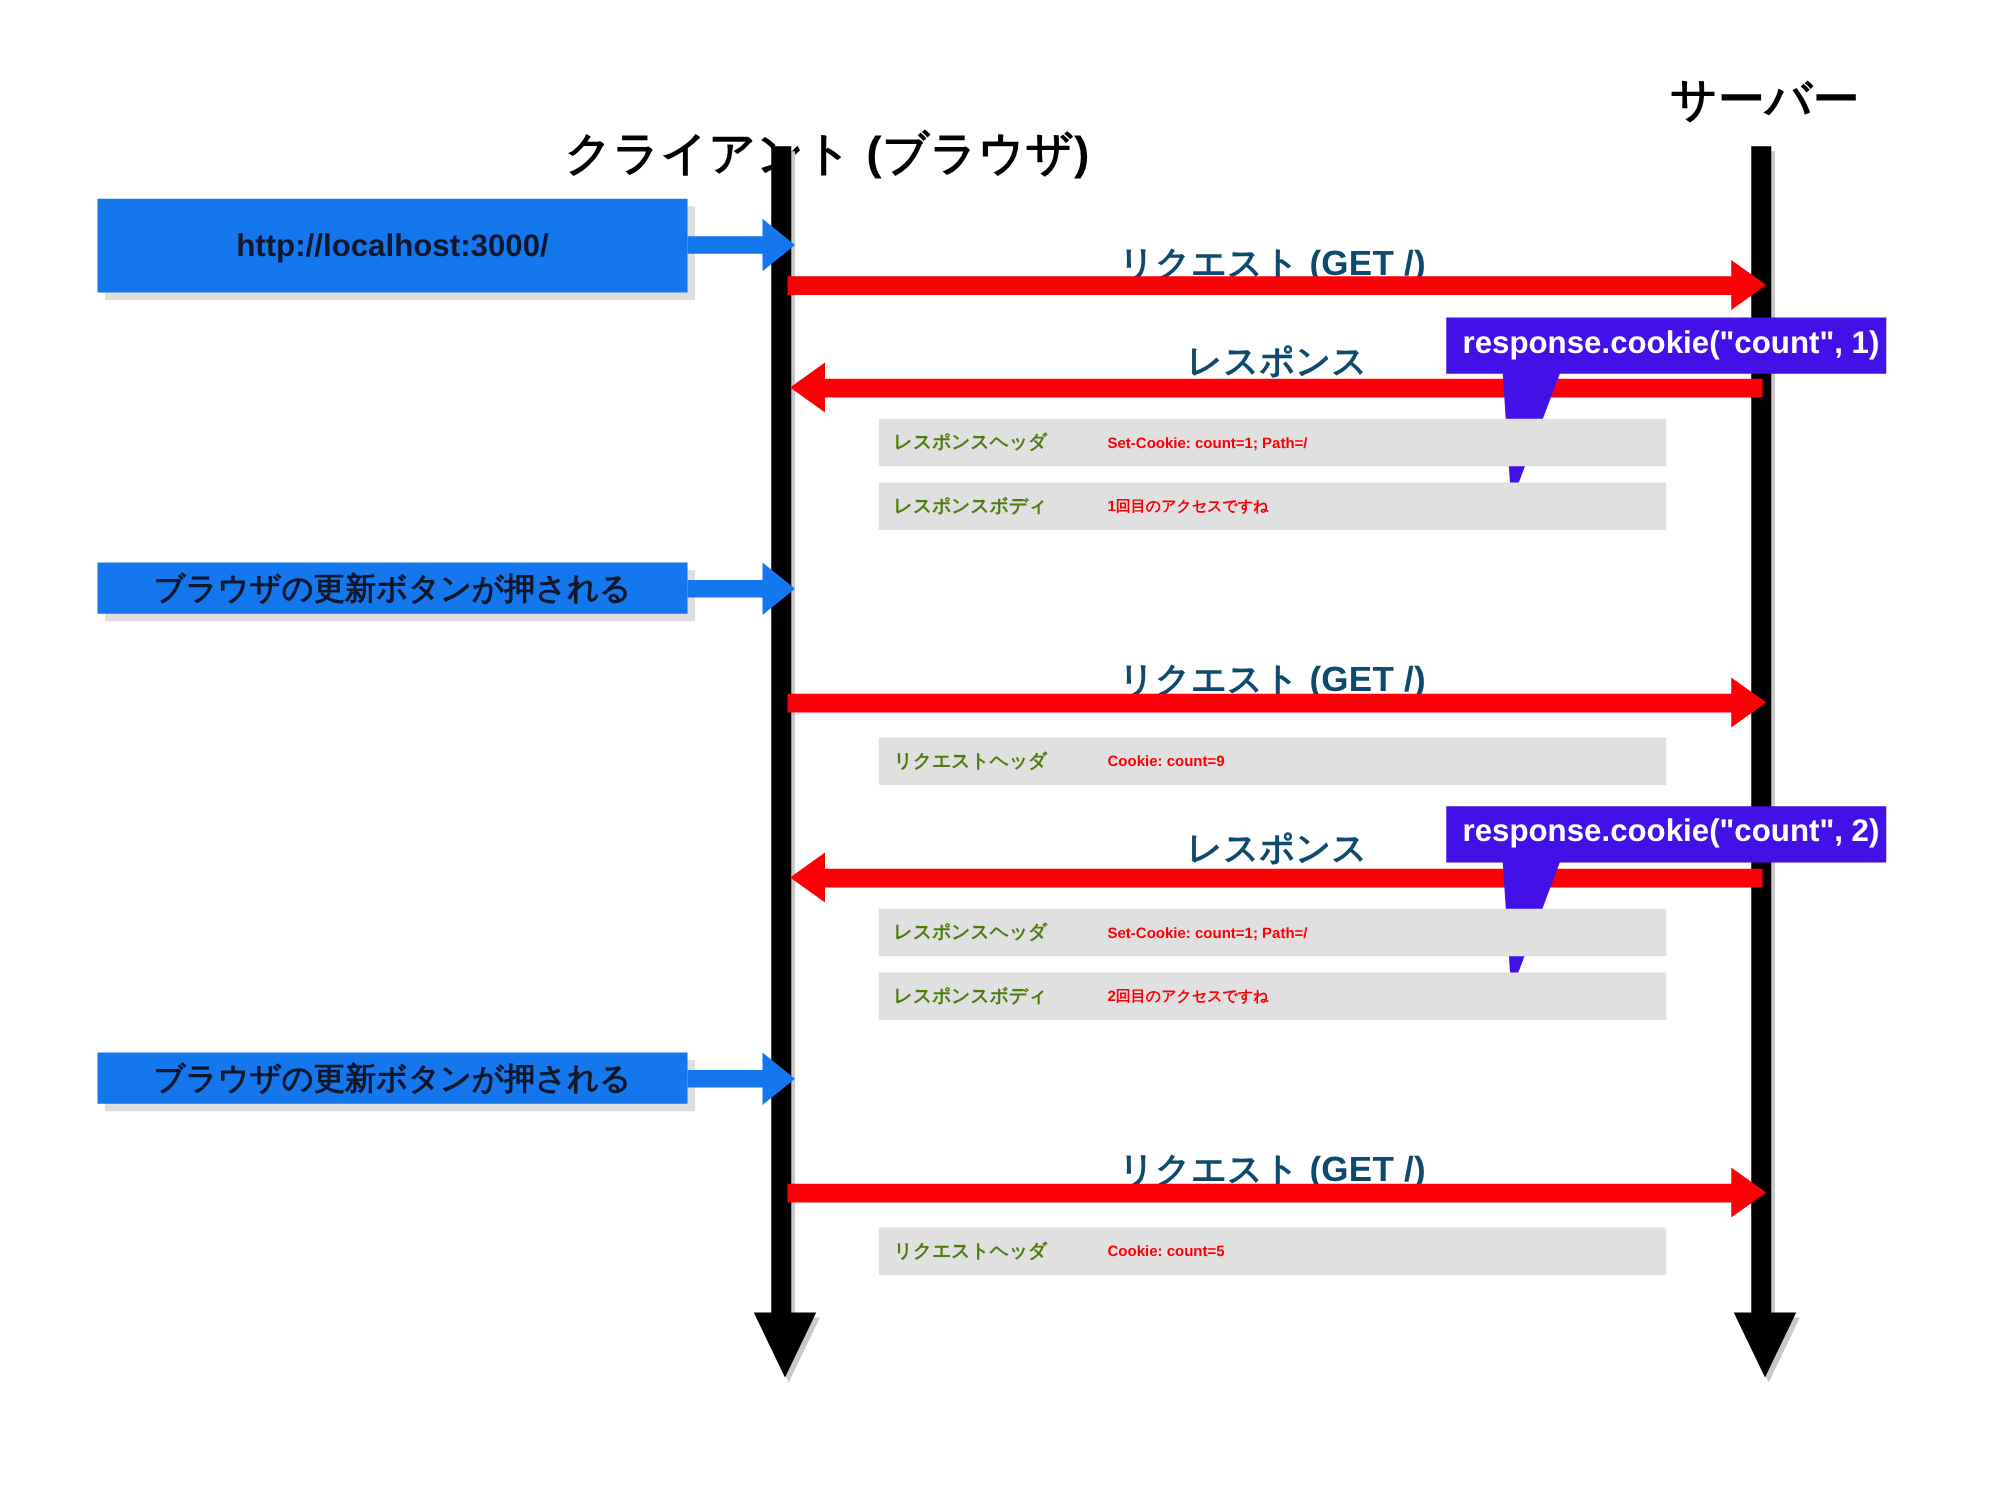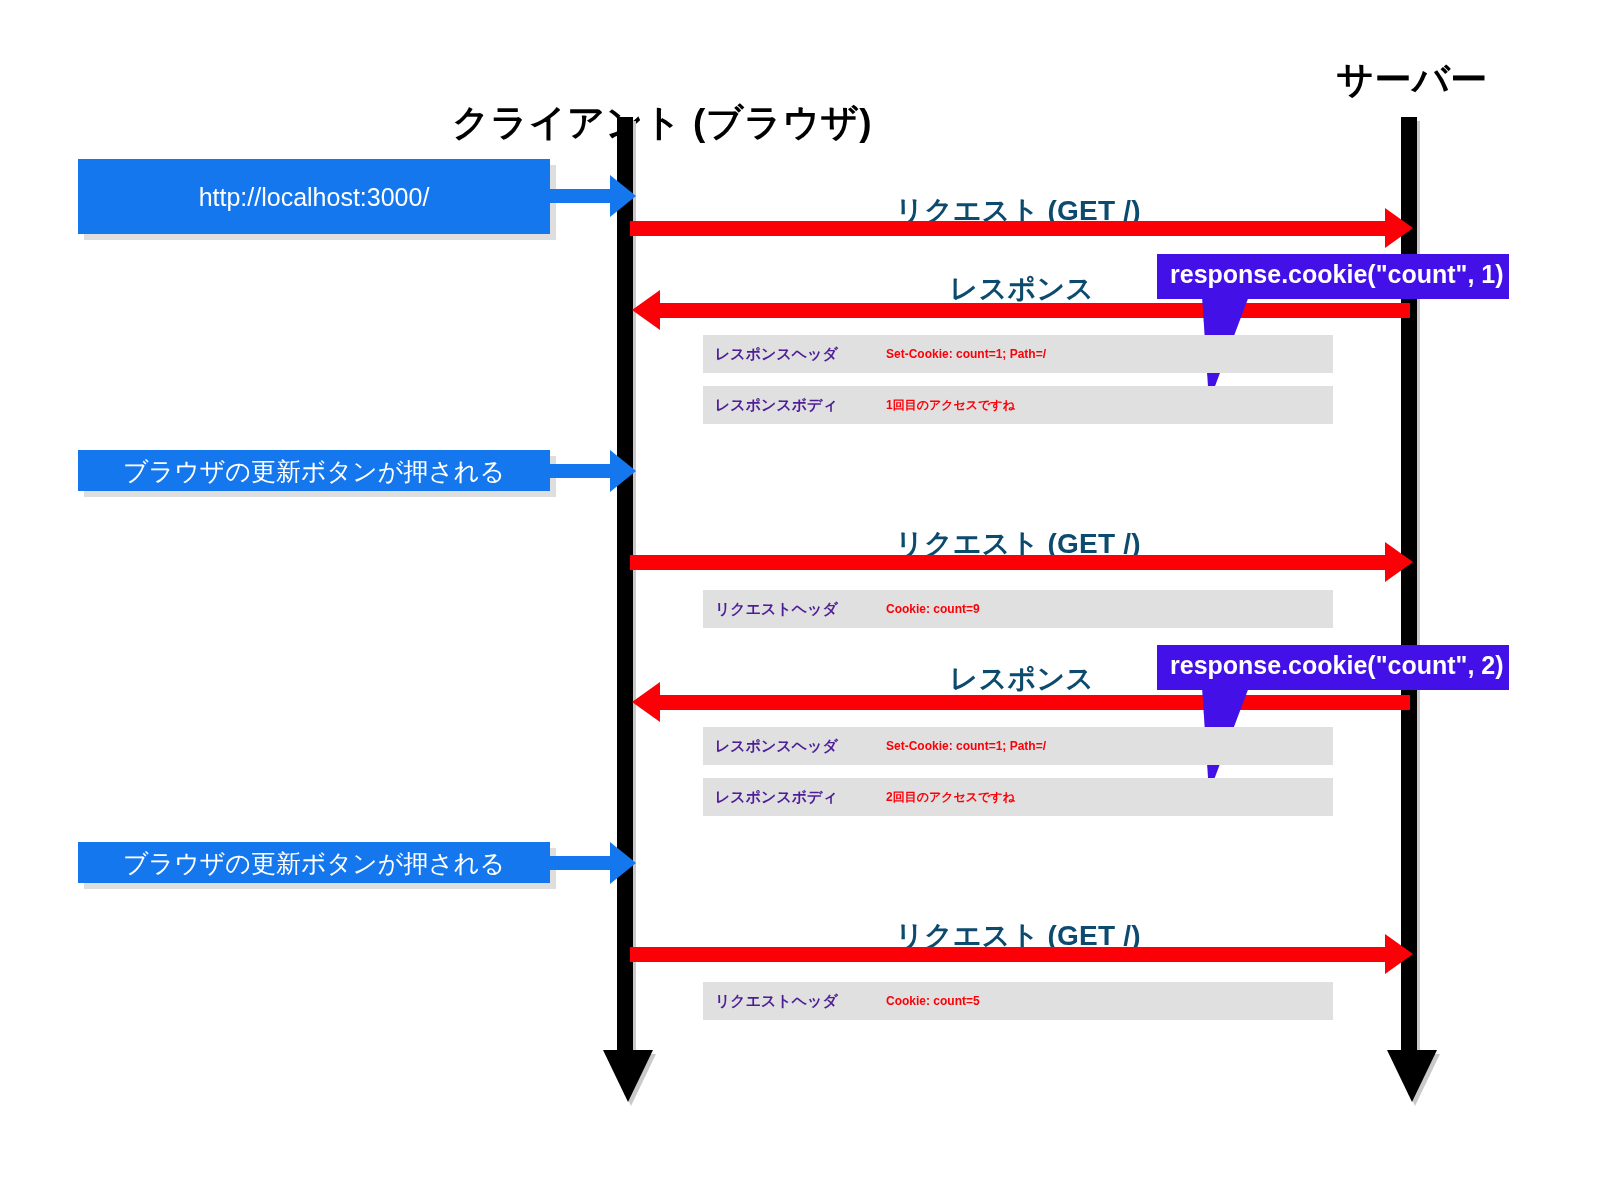--- a/index.html
+++ b/index.html
@@ -97,22 +97,22 @@
   
   .blue-event {
     position: absolute;
     height: 0;
   }
   .blue-box {
     position: absolute;
     left: 0;
     top: 0;
     background: #1577ee;
-    color: #ffffff;
-    font-weight: normal;
+    color: #0f172a;
+    font-weight: bold;
     display: flex;
     flex-direction: column;
     align-items: center;
     justify-content: center;
     box-sizing: border-box;
     box-shadow: 6px 6px 0 rgba(0,0,0,0.13);
     text-align: center;
     line-height: 1.28;
     padding: 4px 10px;
   }
@@ -172,21 +172,21 @@
     background: #e0e0e0;
     display: block;
   }
   .detail-key {
     position: absolute;
     left: 12px;
     top: 50%;
     transform: translateY(-50%);
     font-size: 15px;
     font-weight: bold;
-    color: #4c1d95;
+    color: #4d7c0f;
     white-space: nowrap;
   }
   .detail-val {
     position: absolute;
     left: 183px;
     top: 50%;
     transform: translateY(-50%);
     font-size: 12px;
     font-weight: bold;
     color: #fb0007;

